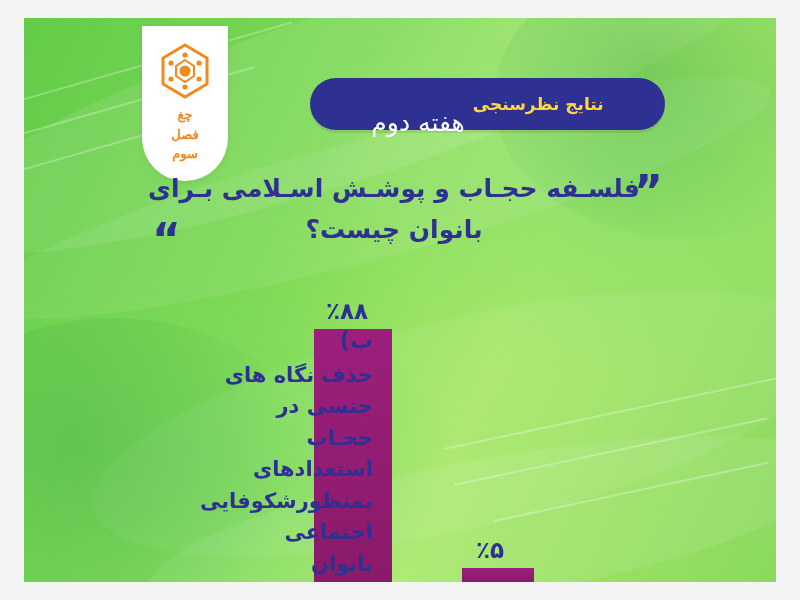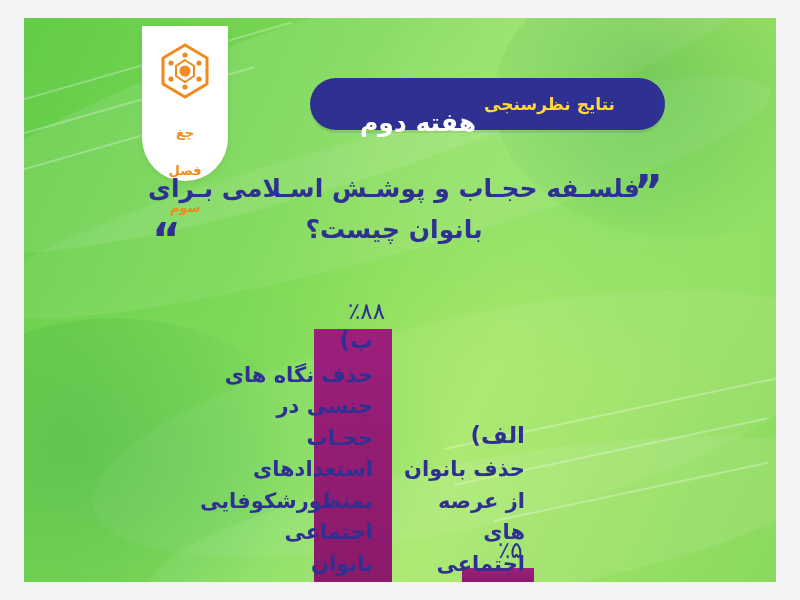--- a/index.html
+++ b/index.html
@@ -72,22 +72,23 @@
     text-align: center;
   }
   .logo .mark {
     margin-top: 16px;
   }
   .logo .txt {
     color: #f08a1d;
     font-size: 13px;
     font-weight: bold;
     line-height: 1.35;
-    margin-top: 20px;
+    margin-top: 2px;
     letter-spacing: 0.2px;
+    font-family: Liberation Serif, serif;
   }
 
   
   .titlepill {
     position: absolute;
     left: 286px;
     top: 60px;
     width: 355px;
     height: 52px;
     background: #2e3192;
@@ -99,21 +100,21 @@
     gap: 8px;
   }
   .titlepill .t1 {
     color: #ffd83b;
     font-size: 17px;
     font-weight: bold;
   }
   .titlepill .t2 {
     color: #ffffff;
     font-size: 25px;
-    font-weight: bold;
+    font-weight: normal;
     margin-top: 36px;
   }
 
   
   .question {
     position: absolute;
     left: 110px;
     top: 150px;
     width: 520px;
     text-align: center;
@@ -161,22 +162,21 @@
   }
   .barA {
     left: 378px;
     width: 72px;
     height: 22px;
   }
   .barlabel {
     position: absolute;
     color: #2e3192;
     font-size: 23px;
-    font-weight: normal;
-    margin-left: 22px;
+    font-weight: bold;
   }
   .labelB { left: 242px; bottom: 258px; }
   .labelA { left: 392px; bottom: 28px; }
 
   .legend {
     position: absolute;
     text-align: right;
     line-height: 1.5;
   }
   .legend .key {
@@ -263,22 +263,16 @@
 
       <div class="legend legendB">
         <div class="key">ب)</div>
         <div class="body">حذف نگاه های</div>
         <div class="body">جنسی در حجـاب</div>
         <div class="body">استعدادهای</div>
         <div class="body">بمنظورشکوفایی</div>
         <div class="body">اجتماعی بانوان</div>
       </div>
 
-      <div class="legend legendA">
-        <div class="key">الف)</div>
-        <div class="body">حذف بانوان</div>
-        <div class="body">از عرصه های</div>
-        <div class="body">اجتماعی</div>
-      </div>
 
     </div>
   </div>
 </div>
 
 </body></html>

